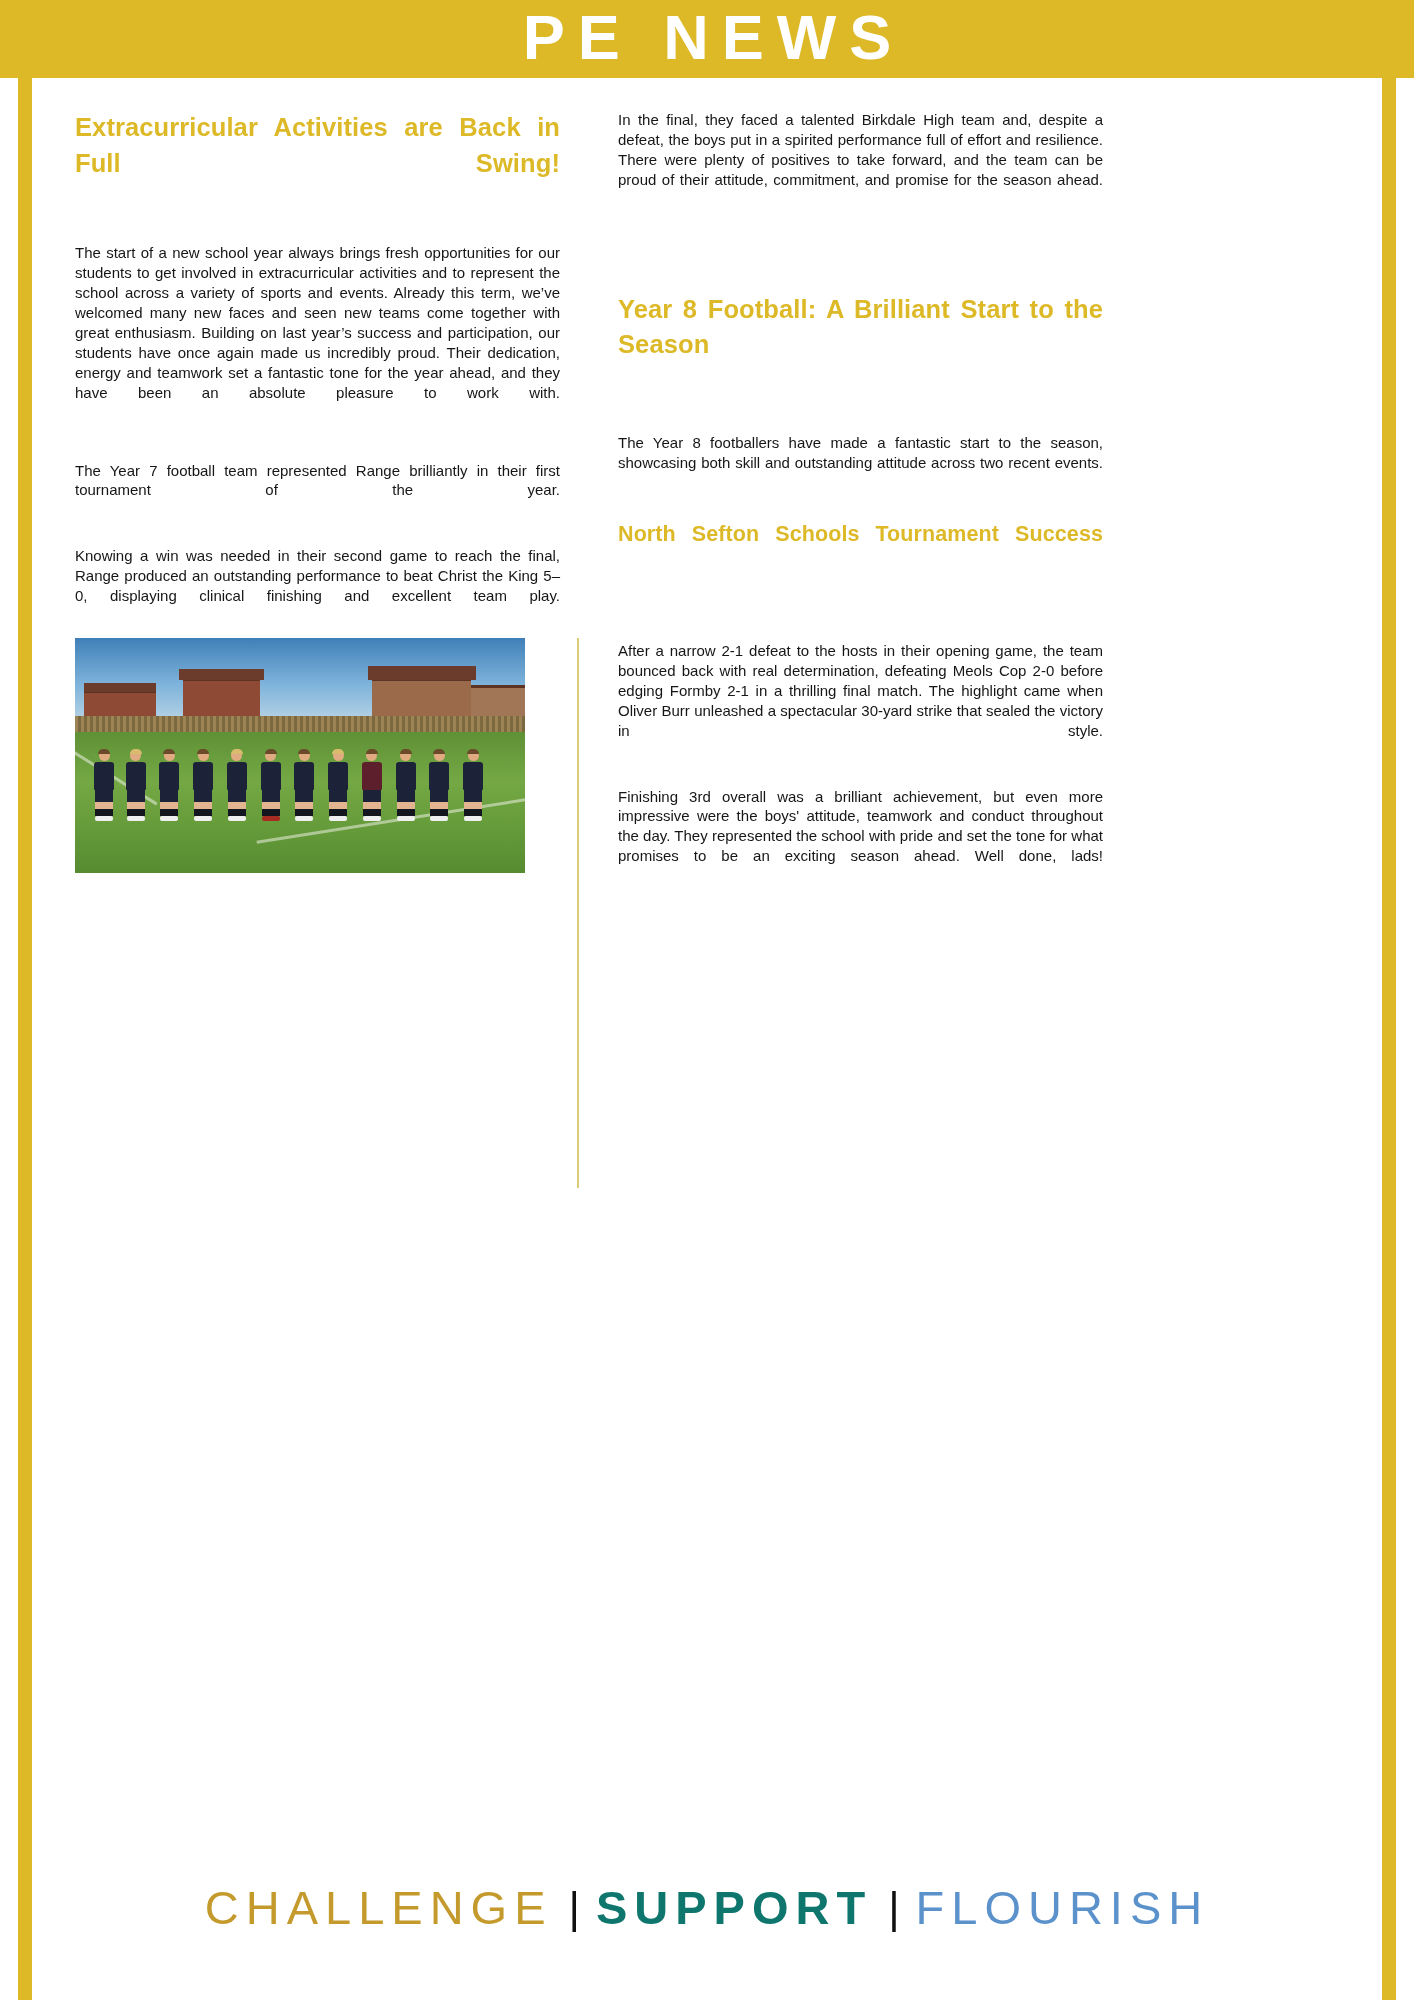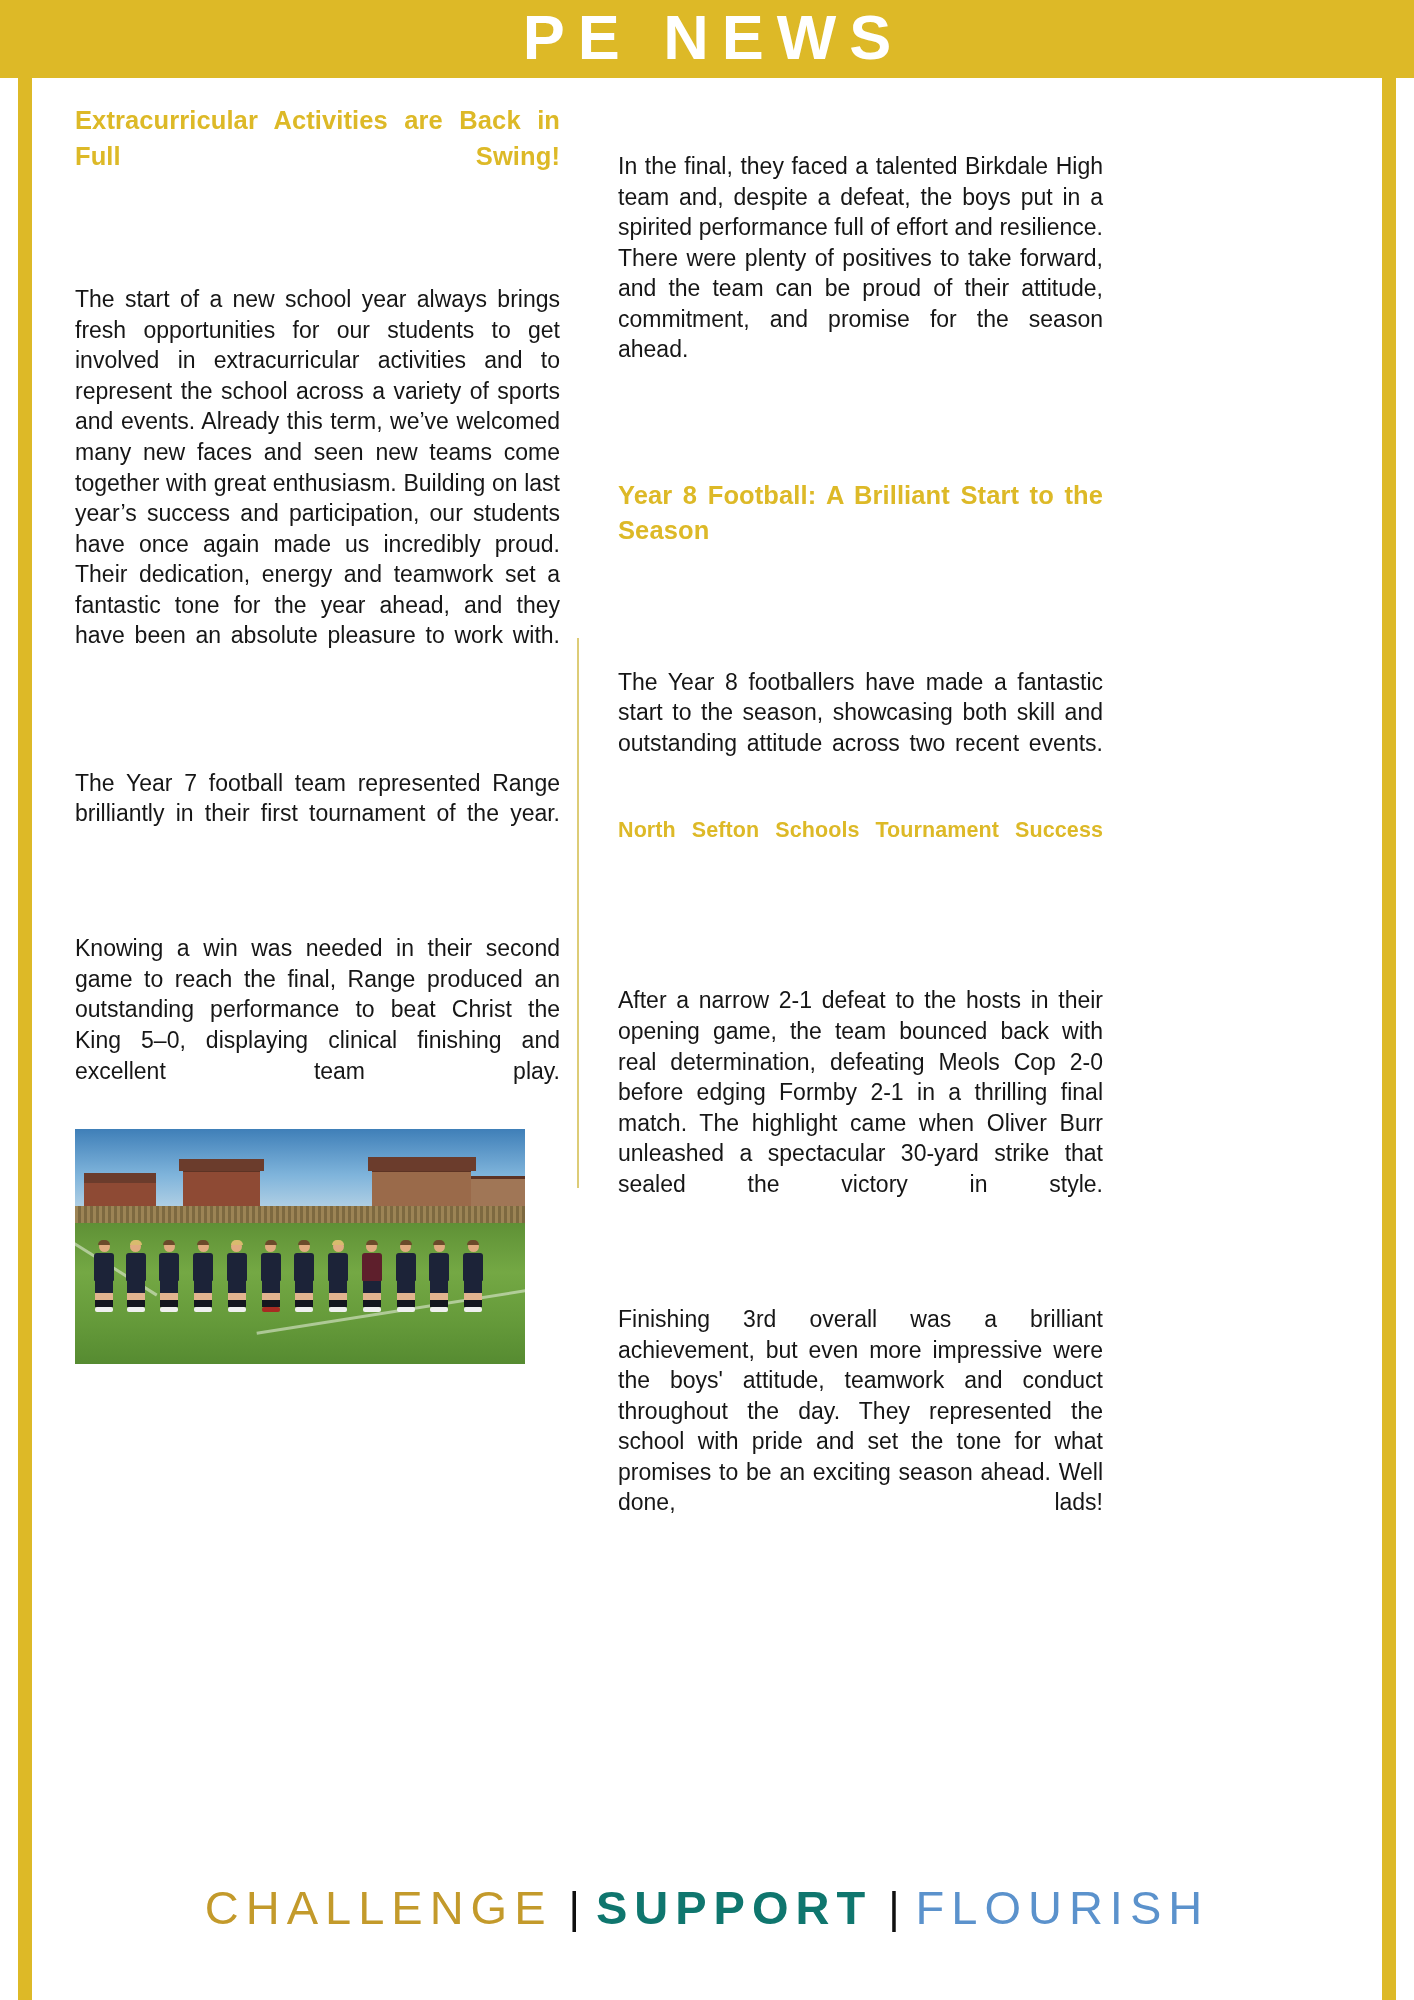--- a/index.html
+++ b/index.html
@@ -54,21 +54,21 @@
     position: absolute;
     top: 78px;
     left: 32px;
     width: 1350px;
     height: 1380px;
     display: flex;
     gap: 0;
   }
   .col {
     width: 485px;
-    padding-top: 25px;
+    padding-top: 32px;
   }
   .col-left  { margin-left: 43px; }
   .col-right { margin-left: 58px; }
 
   .divider {
     position: absolute;
     left: 545px;
     top: 560px;
     width: 2px;
     height: 550px;
@@ -90,25 +90,24 @@
     font-size: 21.5px;
     font-weight: 700;
     line-height: 1.45;
     text-align: justify;
     letter-spacing: 0.1px;
   }
   h3.sub::after { content: ""; display: inline-block; width: 100%; height: 0; }
 
   p.body {
     color: #161616;
-    font-size: 23px;
+    font-size: 15px;
     line-height: 1.33;
     text-align: justify;
     font-weight: 400;
-    margin-top: 48px;
   }
   p.body::after { content: ""; display: inline-block; width: 100%; height: 0; }
 
   .gap-lg { height: 34px; }
   .gap-md { height: 26px; }
   .gap-xs { height: 4px; }
   .gap-xxl { height: 82px; }
 
   
   .photo-wrap {

